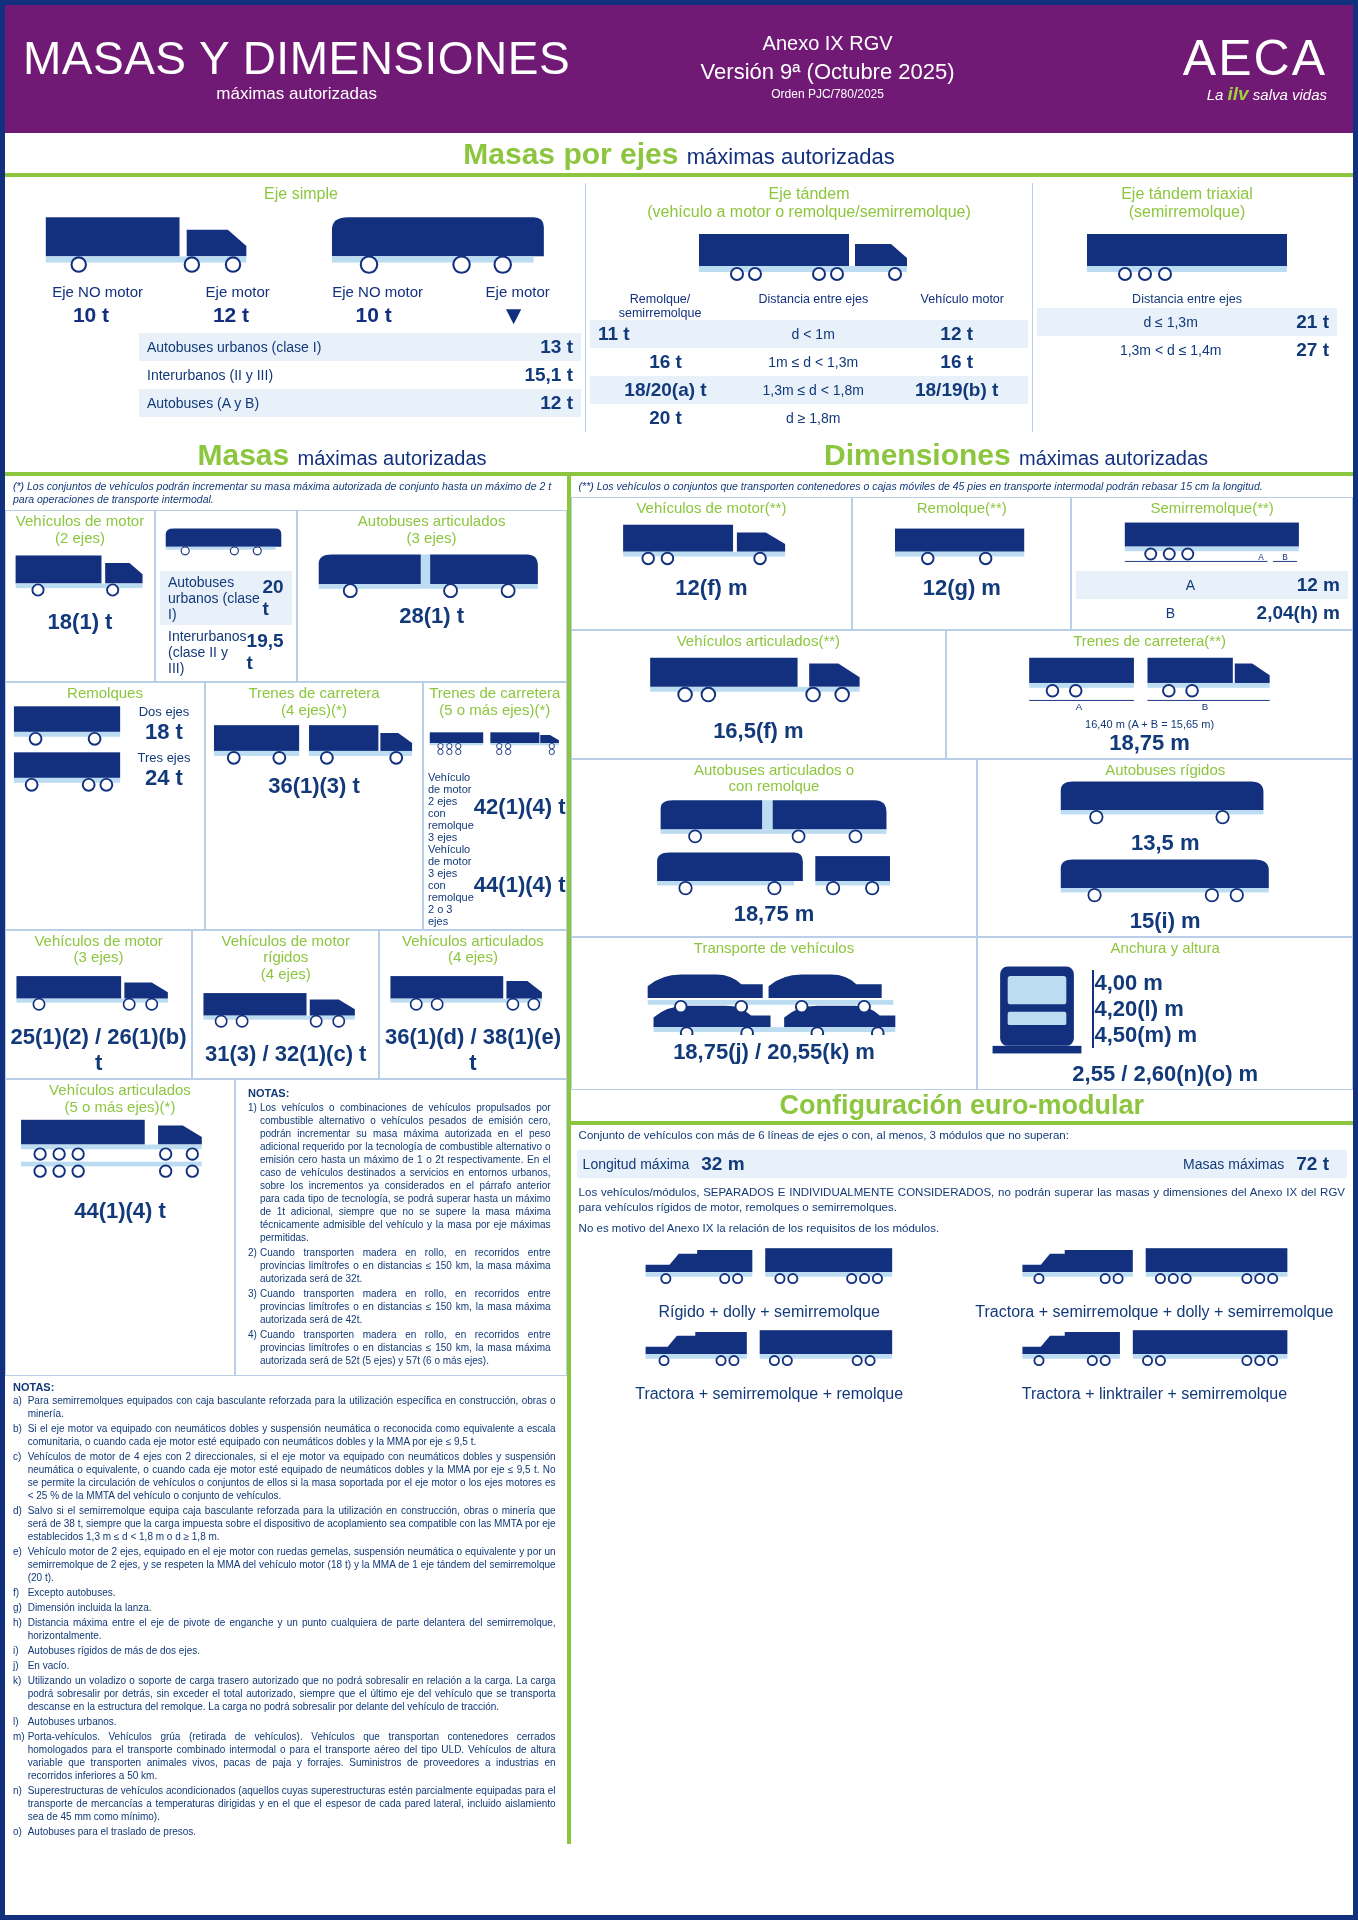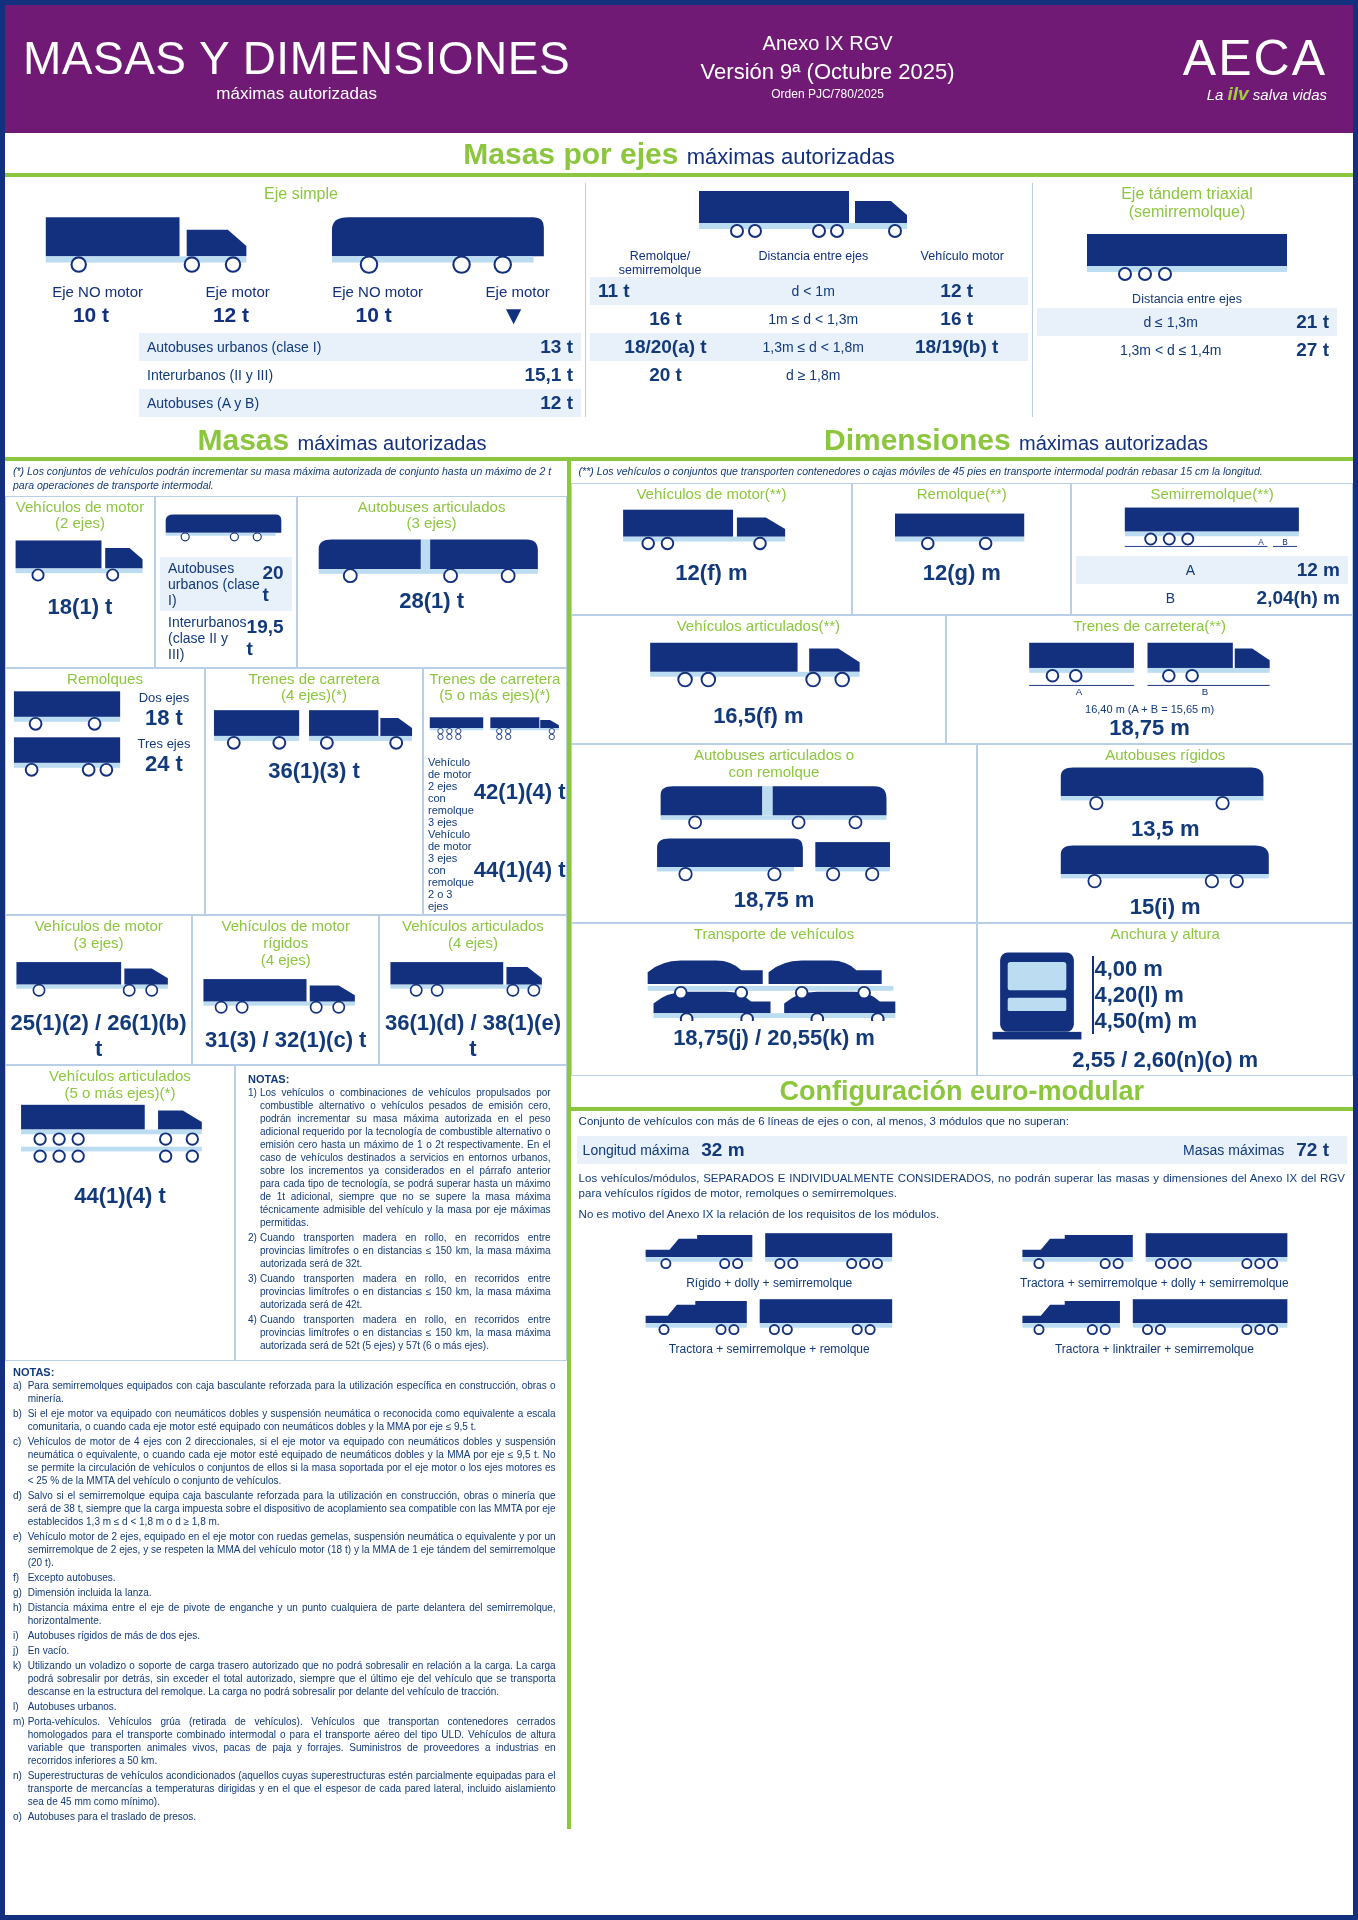--- a/index.html
+++ b/index.html
@@ -91,21 +91,21 @@
   .vehline { fill:#12307e; }
   .wheel { fill:#fff; stroke:#12307e; stroke-width:2; }
   .lightb { fill:#bcdcf2; }
 
   
   .euro-bar { text-align:center; border-bottom:4px solid #8cc63e; }
   .euro-bar h2 { margin:0; font-size:27px; color:#8cc63e; font-weight:bold; }
   .euro-row { display:flex; background:#e8f1fa; margin:4px 6px; padding:3px 6px; font-size:14px; align-items:center;}
   .euro-row .ev { font-weight:bold; font-size:19px; padding:0 12px;}
   .euro-txt { font-size:11.5px; padding:3px 8px; line-height:1.3; text-align:justify;}
-  .euro-cap { text-align:center; font-size:12px; padding-top:2px; }
+  .euro-cap { text-align:center; font-size:16px; padding-top:2px;margin-top:12px; }
 </style>
 </head>
 <body>
 
 <div class="page">
 
   <div class="header">
     <div class="h-title">
       <h1>MASAS Y DIMENSIONES</h1>
       <div class="sub">máximas autorizadas</div>
@@ -181,20 +181,24 @@
           <span class="sv">15,1 t</span>
         </div>
         <div class="striperow">
           <span class="sl">Autobuses (A y B)</span>
           <span class="sv">12 t</span>
         </div>
       </div>
     </div>
 
     <div class="col-tandem" style="border-left:1px solid #b9cfe8;border-right:1px solid #b9cfe8;padding:0 4px;">
+      <div class="colhdr">
+        <div>Eje tándem</div>
+        <div>(vehículo a motor o remolque/semirremolque)</div>
+      </div>
       <svg viewBox="0 0 300 62" width="100%" height="62">
         <rect class="vehline" x="40" y="8" width="150" height="32"></rect>
         <path class="vehline" d="M196 18 h36 l16 14 v8 h-52z"></path>
         <rect class="lightb" x="40" y="40" width="208" height="6"></rect>
         <circle class="wheel" cx="78" cy="48" r="6"></circle>
         <circle class="wheel" cx="96" cy="48" r="6"></circle>
         <circle class="wheel" cx="160" cy="48" r="6"></circle>
         <circle class="wheel" cx="178" cy="48" r="6"></circle>
         <circle class="wheel" cx="236" cy="48" r="6"></circle>
       </svg>

